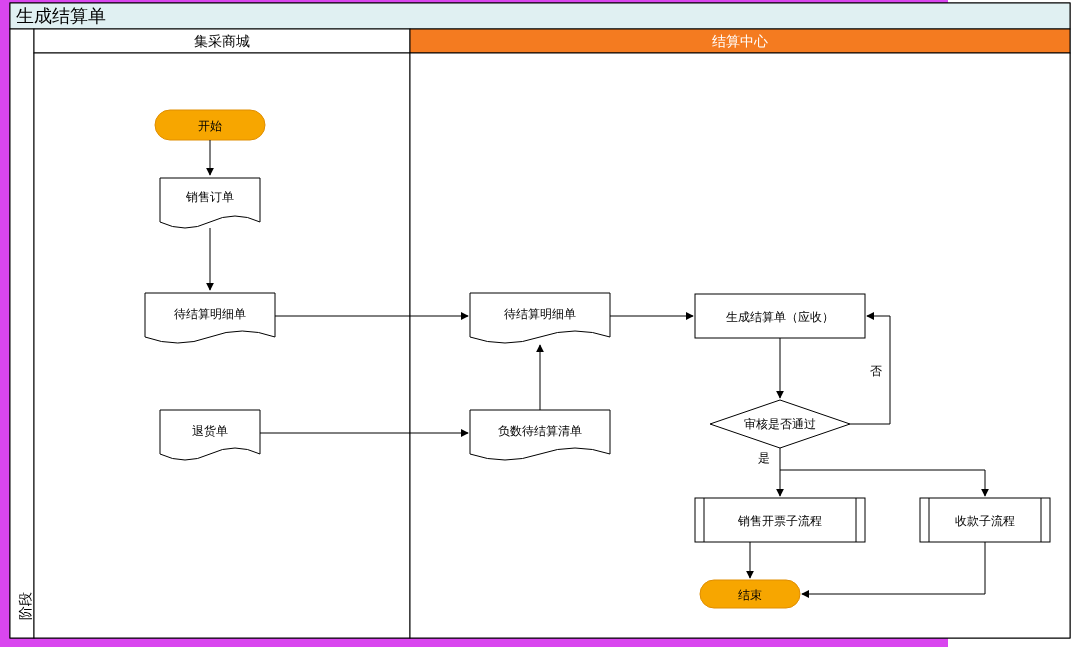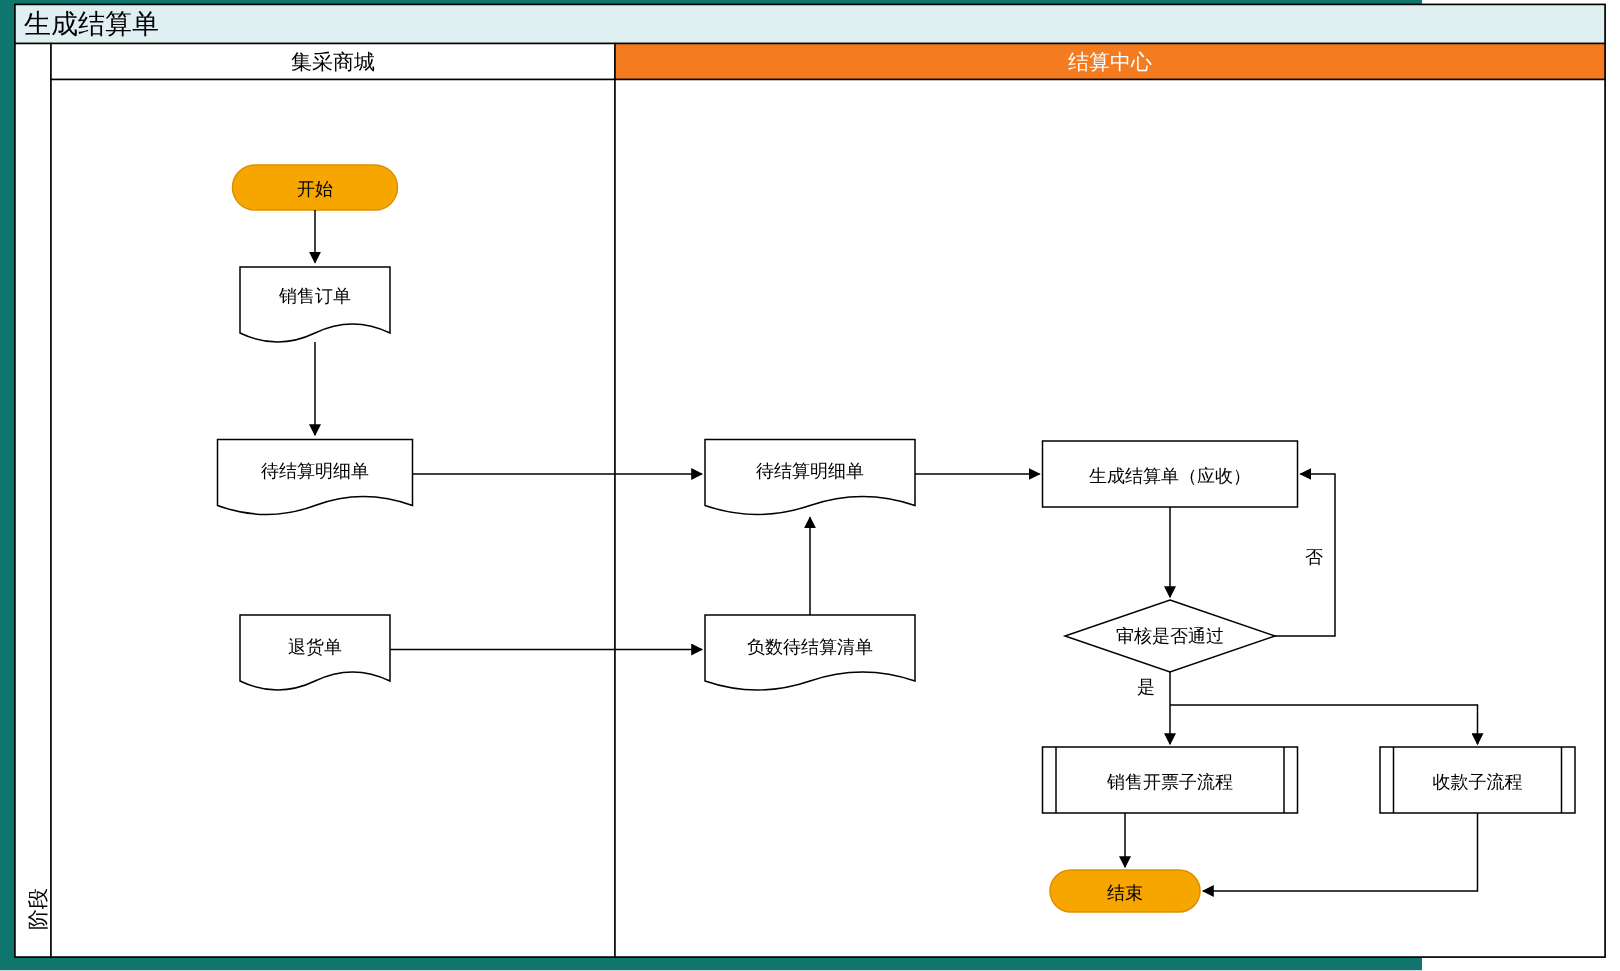--- a/index.html
+++ b/index.html
@@ -7,21 +7,21 @@
     padding: 0;
     background: #fff;
     font-family: "Microsoft YaHei", "PingFang SC", sans-serif;
     font-size: 12px;
     color: #000;
   }
   .wrap {
     width: 948px;
     height: 647px;
     position: relative;
-    background: #0f766e;
+    background: #d946ef;
   }
   svg { display: block; }
   .title-text { font-size: 18px; }
   .lane-header { font-size: 14px; }
   .vlabel { font-size: 14px; }
   .node-text { font-size: 12px; }
   .edge-text { font-size: 12px; }
 </style>
 </head>
 <body>

